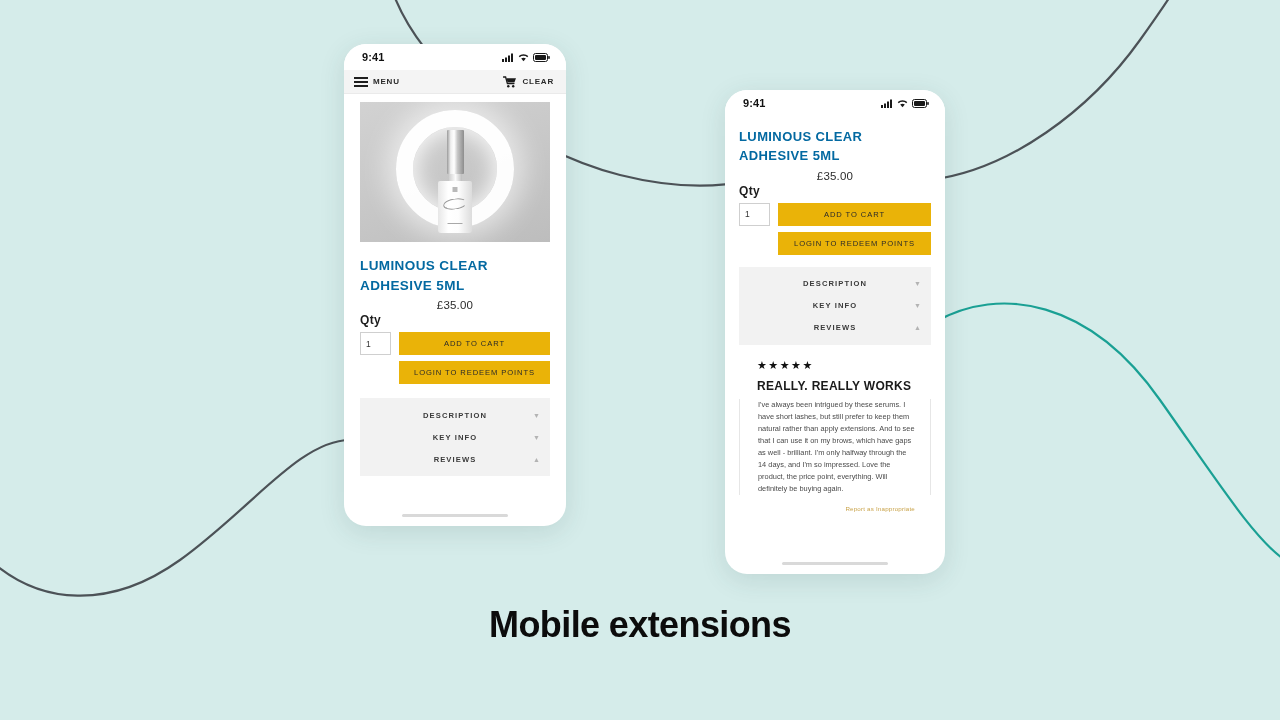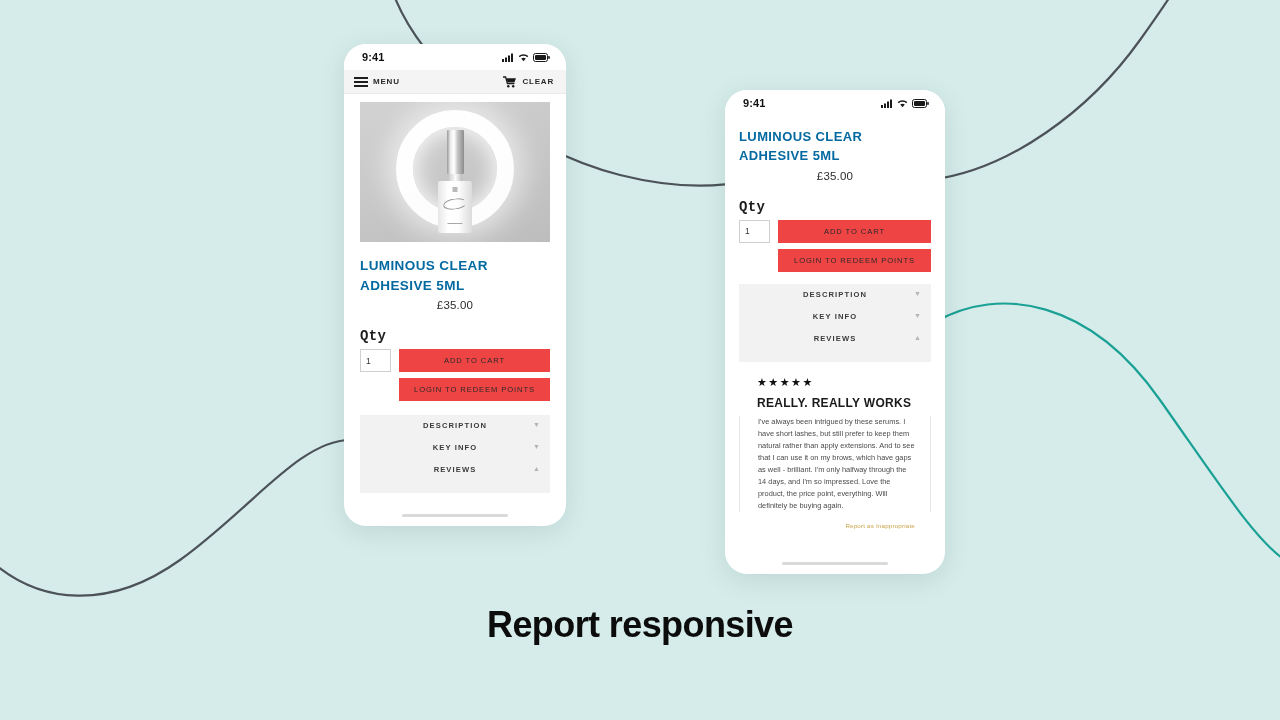--- a/index.html
+++ b/index.html
@@ -158,66 +158,66 @@
 
   .product-price {
     font-size: 11.5px;
     color: #2c2c2c;
     margin-top: 4px;
     letter-spacing: .2px;
     text-align: center;
   }
 
   .qty-label {
-    font-size: 14px;
+    font-size: 12px;
     font-weight: bold;
     color: #1d1d1d;
-    margin-top: 17px;
+    margin-top: 2px;
     letter-spacing: .3px;
-    font-family: Liberation Mono, monospace;
   }
 
   .buy-row {
     display: flex;
     gap: 8px;
     margin-top: 5px;
     align-items: flex-start;
   }
   .qty-input {
     width: 31px; height: 23px;
     border: 1px solid #cfcfcf;
     background: #fff;
     font-size: 8.5px;
     color: #333;
     padding-left: 5px;
     font-family: "Liberation Sans", sans-serif;
   }
   .btn-stack { flex: 1; display: flex; flex-direction: column; gap: 6px; }
   .btn {
     height: 23px;
-    background: #ef4444;
+    background: #eab308;
     border: none;
     font-size: 7.6px;
     letter-spacing: .9px;
     color: #2a2a2a;
     font-family: "Liberation Sans", sans-serif;
     cursor: pointer;
     display: flex; align-items: center; justify-content: center;
   }
 
   
   .accordion {
     margin: 14px 16px 0 16px;
     background: #f2f2f2;
     padding: 6px 0;
   }
   .p2 .accordion { margin: 12px 14px 0 14px; }
   .acc-row {
     height: 22px;
     display: flex;
+    align-items: center;
     justify-content: center;
     position: relative;
     cursor: pointer;
   }
   .acc-row .acc-label {
     font-size: 7.6px;
     font-weight: 600;
     letter-spacing: 1.1px;
     color: #3a3a3a;
   }
@@ -441,14 +441,14 @@
     <div class="reviews">
       <div class="stars">★★★★★</div>
       <div class="review-title">REALLY. REALLY WORKS</div>
       <div class="review-body">I've always been intrigued by these serums. I have short lashes, but still prefer to keep them natural rather than apply extensions. And to see that I can use it on my brows, which have gaps as well - brilliant. I'm only halfway through the 14 days, and I'm so impressed. Love the product, the price point, everything. Will definitely be buying again.</div>
       <a class="report-link" href="#">Report as Inappropriate</a>
     </div>
 
     <div class="home-indicator"></div>
   </div>
 
-  <div id="caption">Report responsive</div>
+  <div id="caption">Mobile extensions</div>
 </div>
 
 </body></html>

